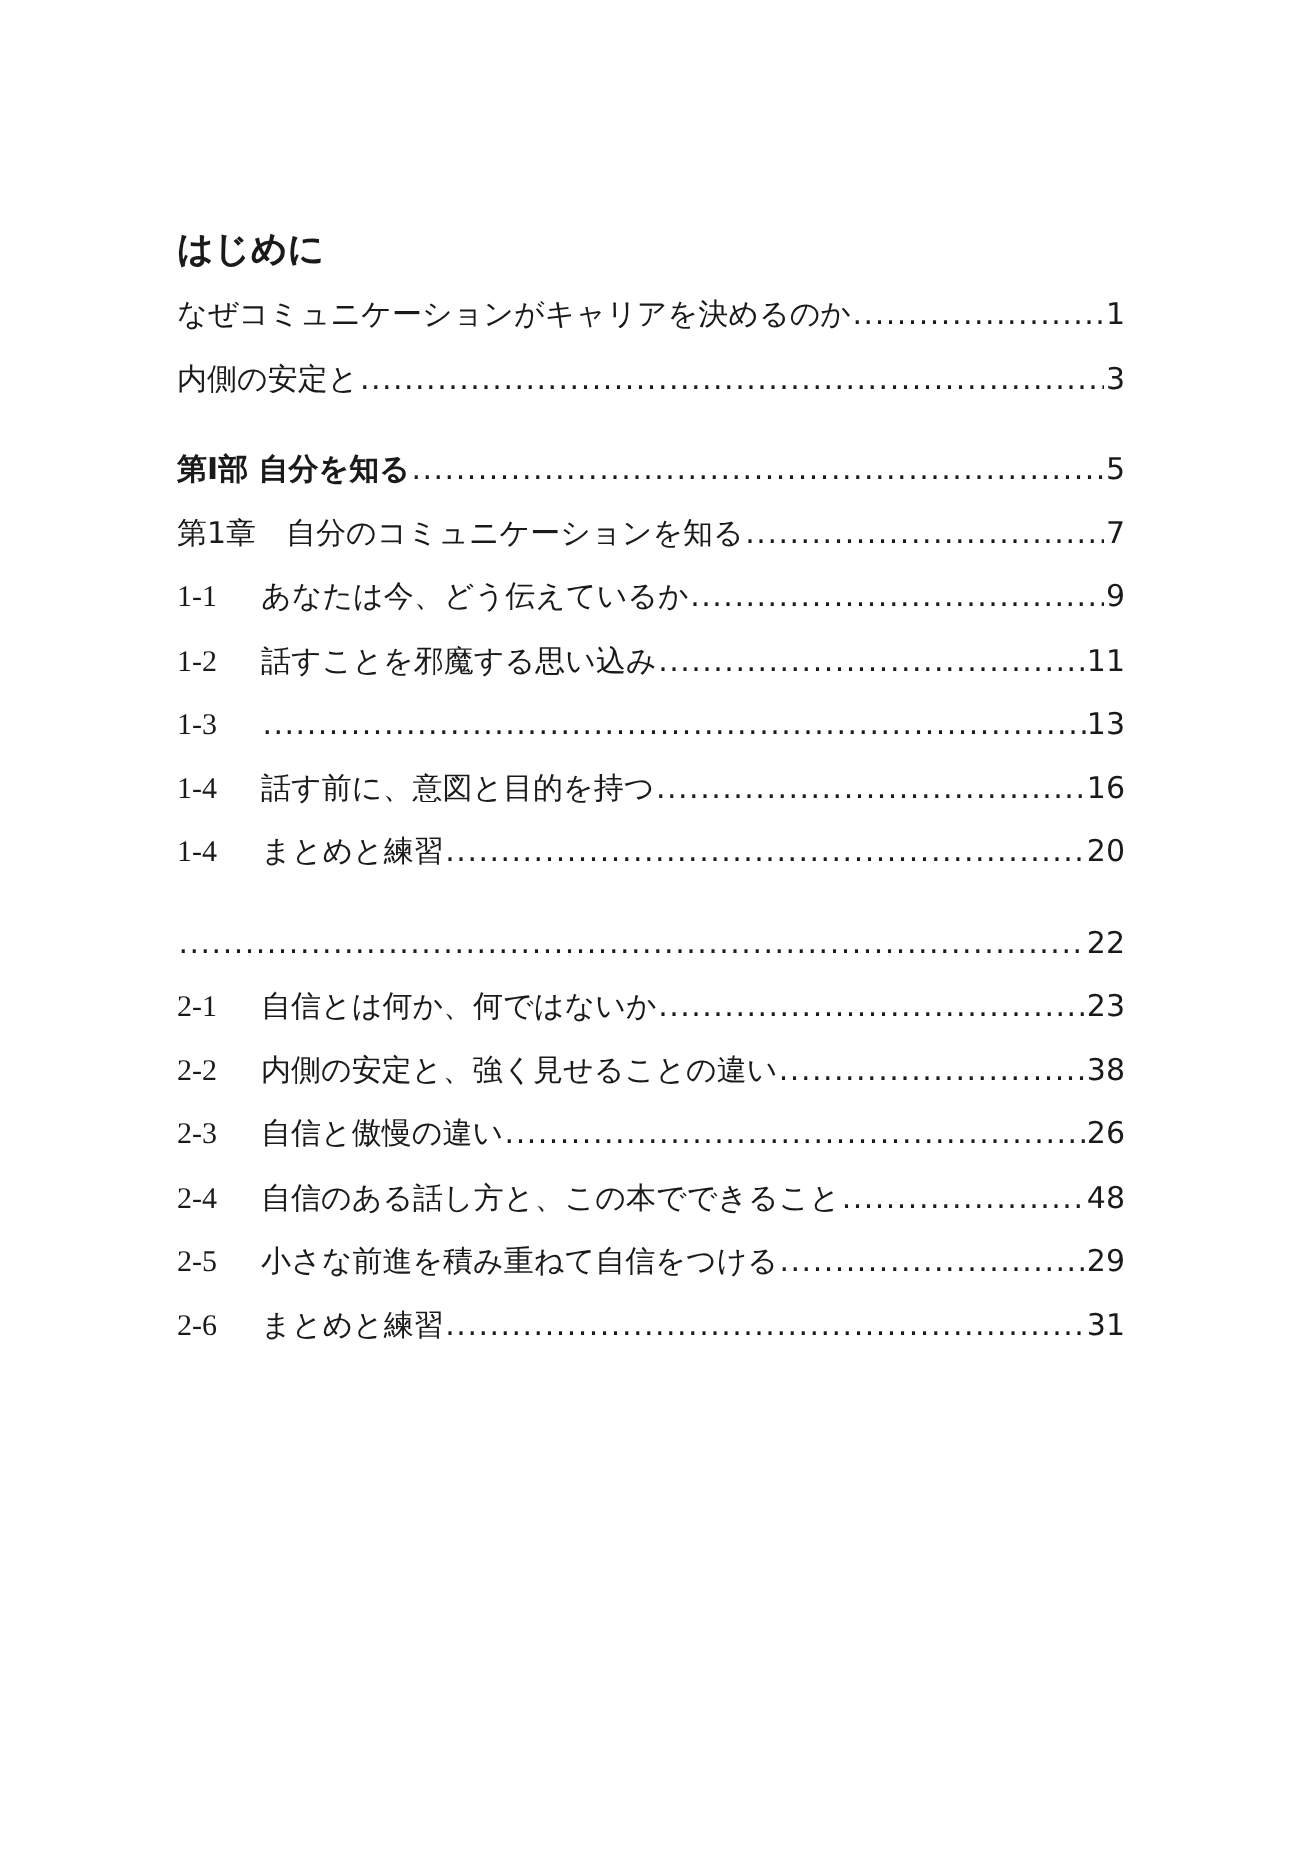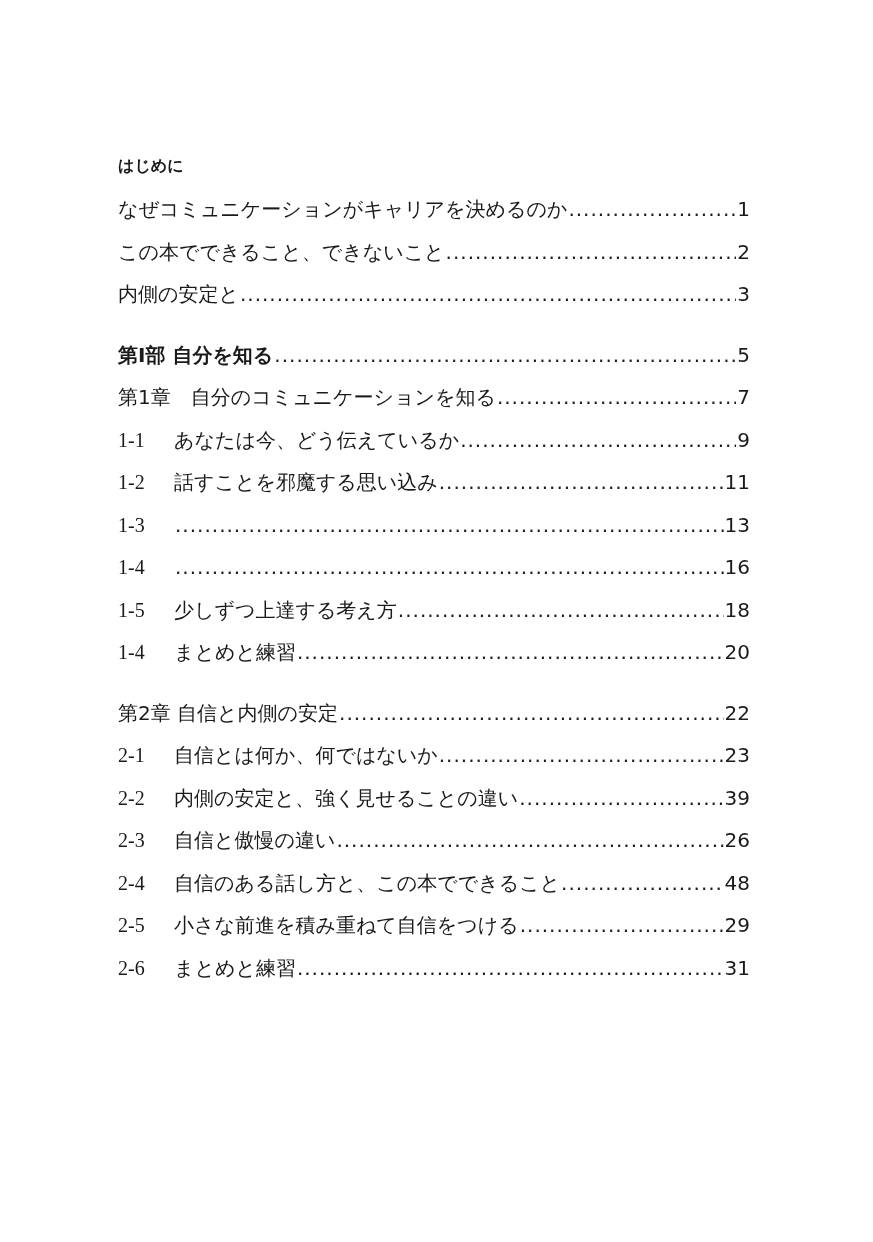--- a/index.html
+++ b/index.html
@@ -15,21 +15,21 @@
       font-family: "DejaVu Sans", "Liberation Sans", sans-serif;
       color: #1a1a1a;
     }
     .toc {
       position: absolute;
       left: 118px;
       top: 145px;
       width: 632px;
     }
     .heading {
-      font-size: 16px;
+      font-size: 24px;
       font-weight: bold;
       height: 42px;
       line-height: 42px;
       margin-bottom: 1px;
     }
     .row {
       display: flex;
       align-items: baseline;
       height: 42.5px;
       line-height: 42.5px;
@@ -68,25 +68,20 @@
 <div class="toc">
 
   <div class="heading">はじめに</div>
 
   <div class="row">
     <span class="title">なぜコミュニケーションがキャリアを決めるのか</span>
     <span class="leader"></span>
     <span class="page">1</span>
   </div>
   <div class="row">
-    <span class="title">この本でできること、できないこと</span>
-    <span class="leader"></span>
-    <span class="page">2</span>
-  </div>
-  <div class="row">
     <span class="title">内側の安定と</span>
     <span class="leader"></span>
     <span class="page">3</span>
   </div>
 
   <div class="gap"></div>
 
   <div class="row bold">
     <span class="title">第Ⅰ部 自分を知る</span>
     <span class="leader"></span>
@@ -111,55 +106,49 @@
     <span class="leader"></span>
     <span class="page">11</span>
   </div>
   <div class="row">
     <span class="num">1-3</span>
     <span class="leader"></span>
     <span class="page">13</span>
   </div>
   <div class="row">
     <span class="num">1-4</span>
+    <span class="title">話す前に、意図と目的を持つ</span>
     <span class="leader"></span>
     <span class="page">16</span>
-  </div>
-  <div class="row">
-    <span class="num">1-5</span>
-    <span class="title">少しずつ上達する考え方</span>
-    <span class="leader"></span>
-    <span class="page">18</span>
   </div>
   <div class="row">
     <span class="num">1-4</span>
     <span class="title">まとめと練習</span>
     <span class="leader"></span>
     <span class="page">20</span>
   </div>
 
   <div class="gap"></div>
 
   <div class="row">
-    <span class="title">第2章 自信と内側の安定</span>
     <span class="leader"></span>
     <span class="page">22</span>
   </div>
 
   <div class="row">
     <span class="num">2-1</span>
     <span class="title">自信とは何か、何ではないか</span>
     <span class="leader"></span>
     <span class="page">23</span>
   </div>
   <div class="row">
     <span class="num">2-2</span>
     <span class="title">内側の安定と、強く見せることの違い</span>
     <span class="leader"></span>
-    <span class="page">39</span>
+    <span class="page">38</span>
   </div>
   <div class="row">
     <span class="num">2-3</span>
     <span class="title">自信と傲慢の違い</span>
     <span class="leader"></span>
     <span class="page">26</span>
   </div>
   <div class="row">
     <span class="num">2-4</span>
     <span class="title">自信のある話し方と、この本でできること</span>

